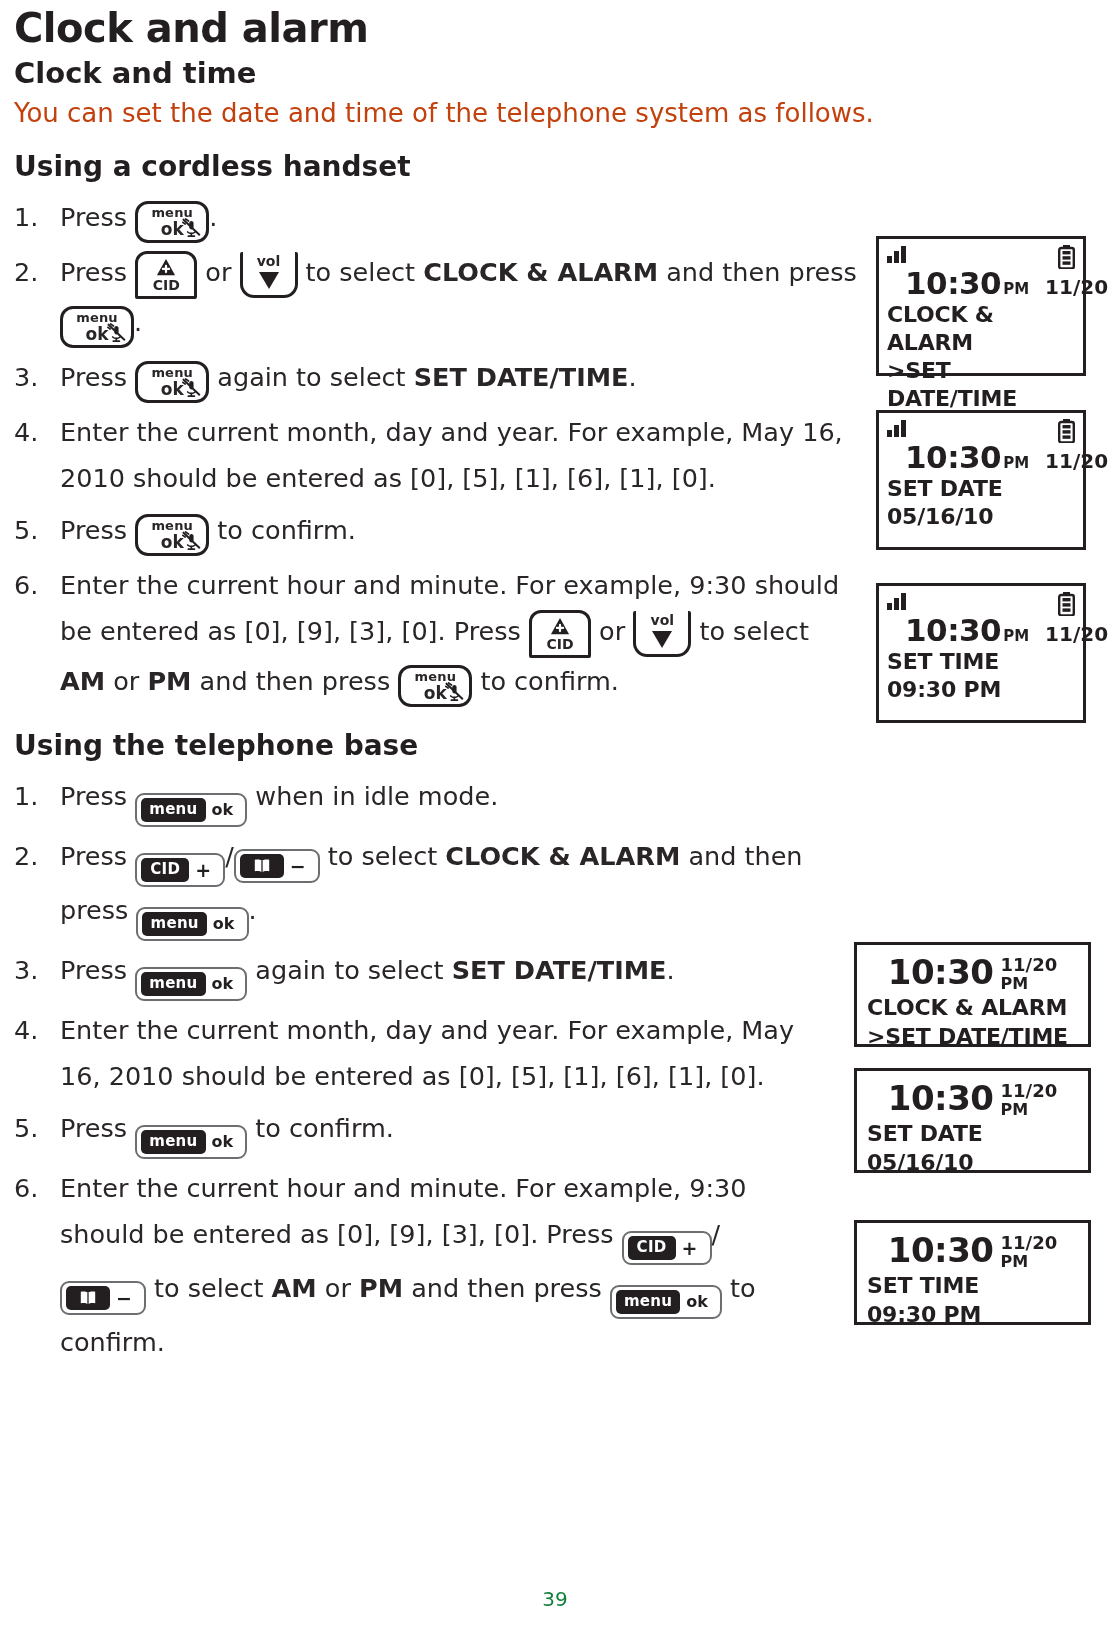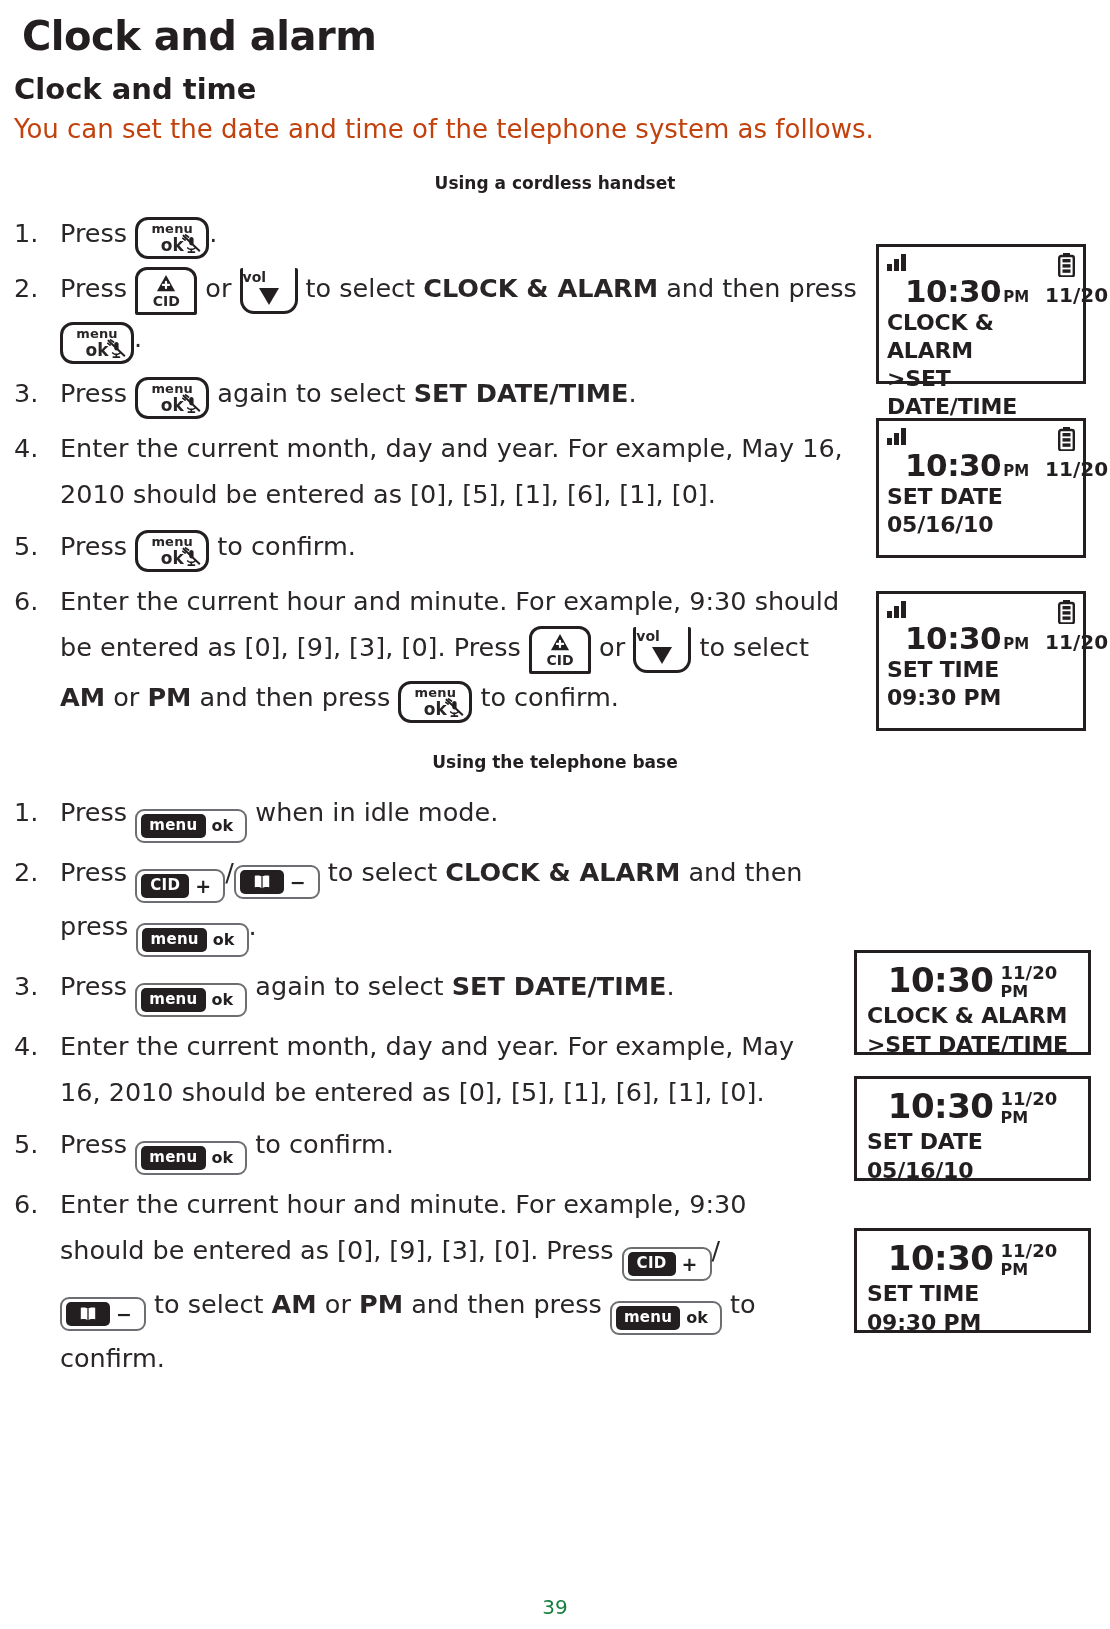--- a/index.html
+++ b/index.html
@@ -11,34 +11,33 @@
     width: 1110px; height: 1629px;
     position: relative;
     font-family: "DejaVu Sans", "Liberation Sans", sans-serif;
     color: #231f20;
     overflow: hidden;
   }
   .page { position: relative; width: 1110px; height: 1629px; padding: 0 14px; }
 
   h1.title {
     font-size: 40px; font-weight: bold; letter-spacing: -0.5px;
-    margin: 8px; padding: 4px 0 0 0; line-height: 48px;
+    margin: 0; padding: 4px 0 0 0; line-height: 48px;
   }
   h2.subtitle {
     font-size: 29px; font-weight: bold; margin: 0; padding: 2px 0 0 0;
     line-height: 38px;
   }
   p.intro {
     font-size: 26px; font-weight: normal; margin: 0; padding: 4px 0 0 0;
     line-height: 34px; color: #c2410c;
   }
   h3.section {
-    font-size: 17px; font-weight: bold; margin: 0; padding: 20px 0 4px 0;
+    font-size: 28px; font-weight: bold; margin: 0; padding: 20px 0 4px 0;
     line-height: 34px;
-    text-align: center;
   }
   h3.section.base { padding-top: 22px; }
 
   ol.steps { list-style: none; margin: 0; padding: 0; }
   ol.steps li {
     display: flex; align-items: flex-start;
     font-size: 25.5px; line-height: 46px; color: #2a2627;
     margin-top: 6px;
   }
   ol.steps li .num {
@@ -68,21 +67,21 @@
   .key-cid {
     border: 3px solid #231f20; border-radius: 12px 12px 2px 2px;
     width: 62px; height: 48px; background: #fff; text-align: center;
     padding-top: 3px; line-height: 1;
   }
   .key-cid .updot { display:block; margin: 0 auto 0 auto; width: 20px; height: 20px; }
   .key-cid .lab { display:block; font-size: 14px; font-weight: 600; line-height: 16px; }
   
   .key-vol {
     border: 3px solid #231f20; border-top: none; border-radius: 2px 2px 14px 14px;
-    width: 58px; height: 46px; background: #fff; 
+    width: 58px; height: 46px; background: #fff; text-align: center;
     padding-top: 1px; line-height: 1;
   }
   .key-vol .lab { display:block; font-size: 14px; font-weight: 600; line-height: 16px; }
   .key-vol .dnic { display:block; margin: 0 auto; width: 22px; height: 20px; }
 
   
   .bkey {
     display: inline-flex; align-items: center; vertical-align: -9px;
     border: 2.5px solid #6d6e71; border-radius: 9px; background:#fff;
     height: 34px; padding: 2px 4px; gap: 4px;

